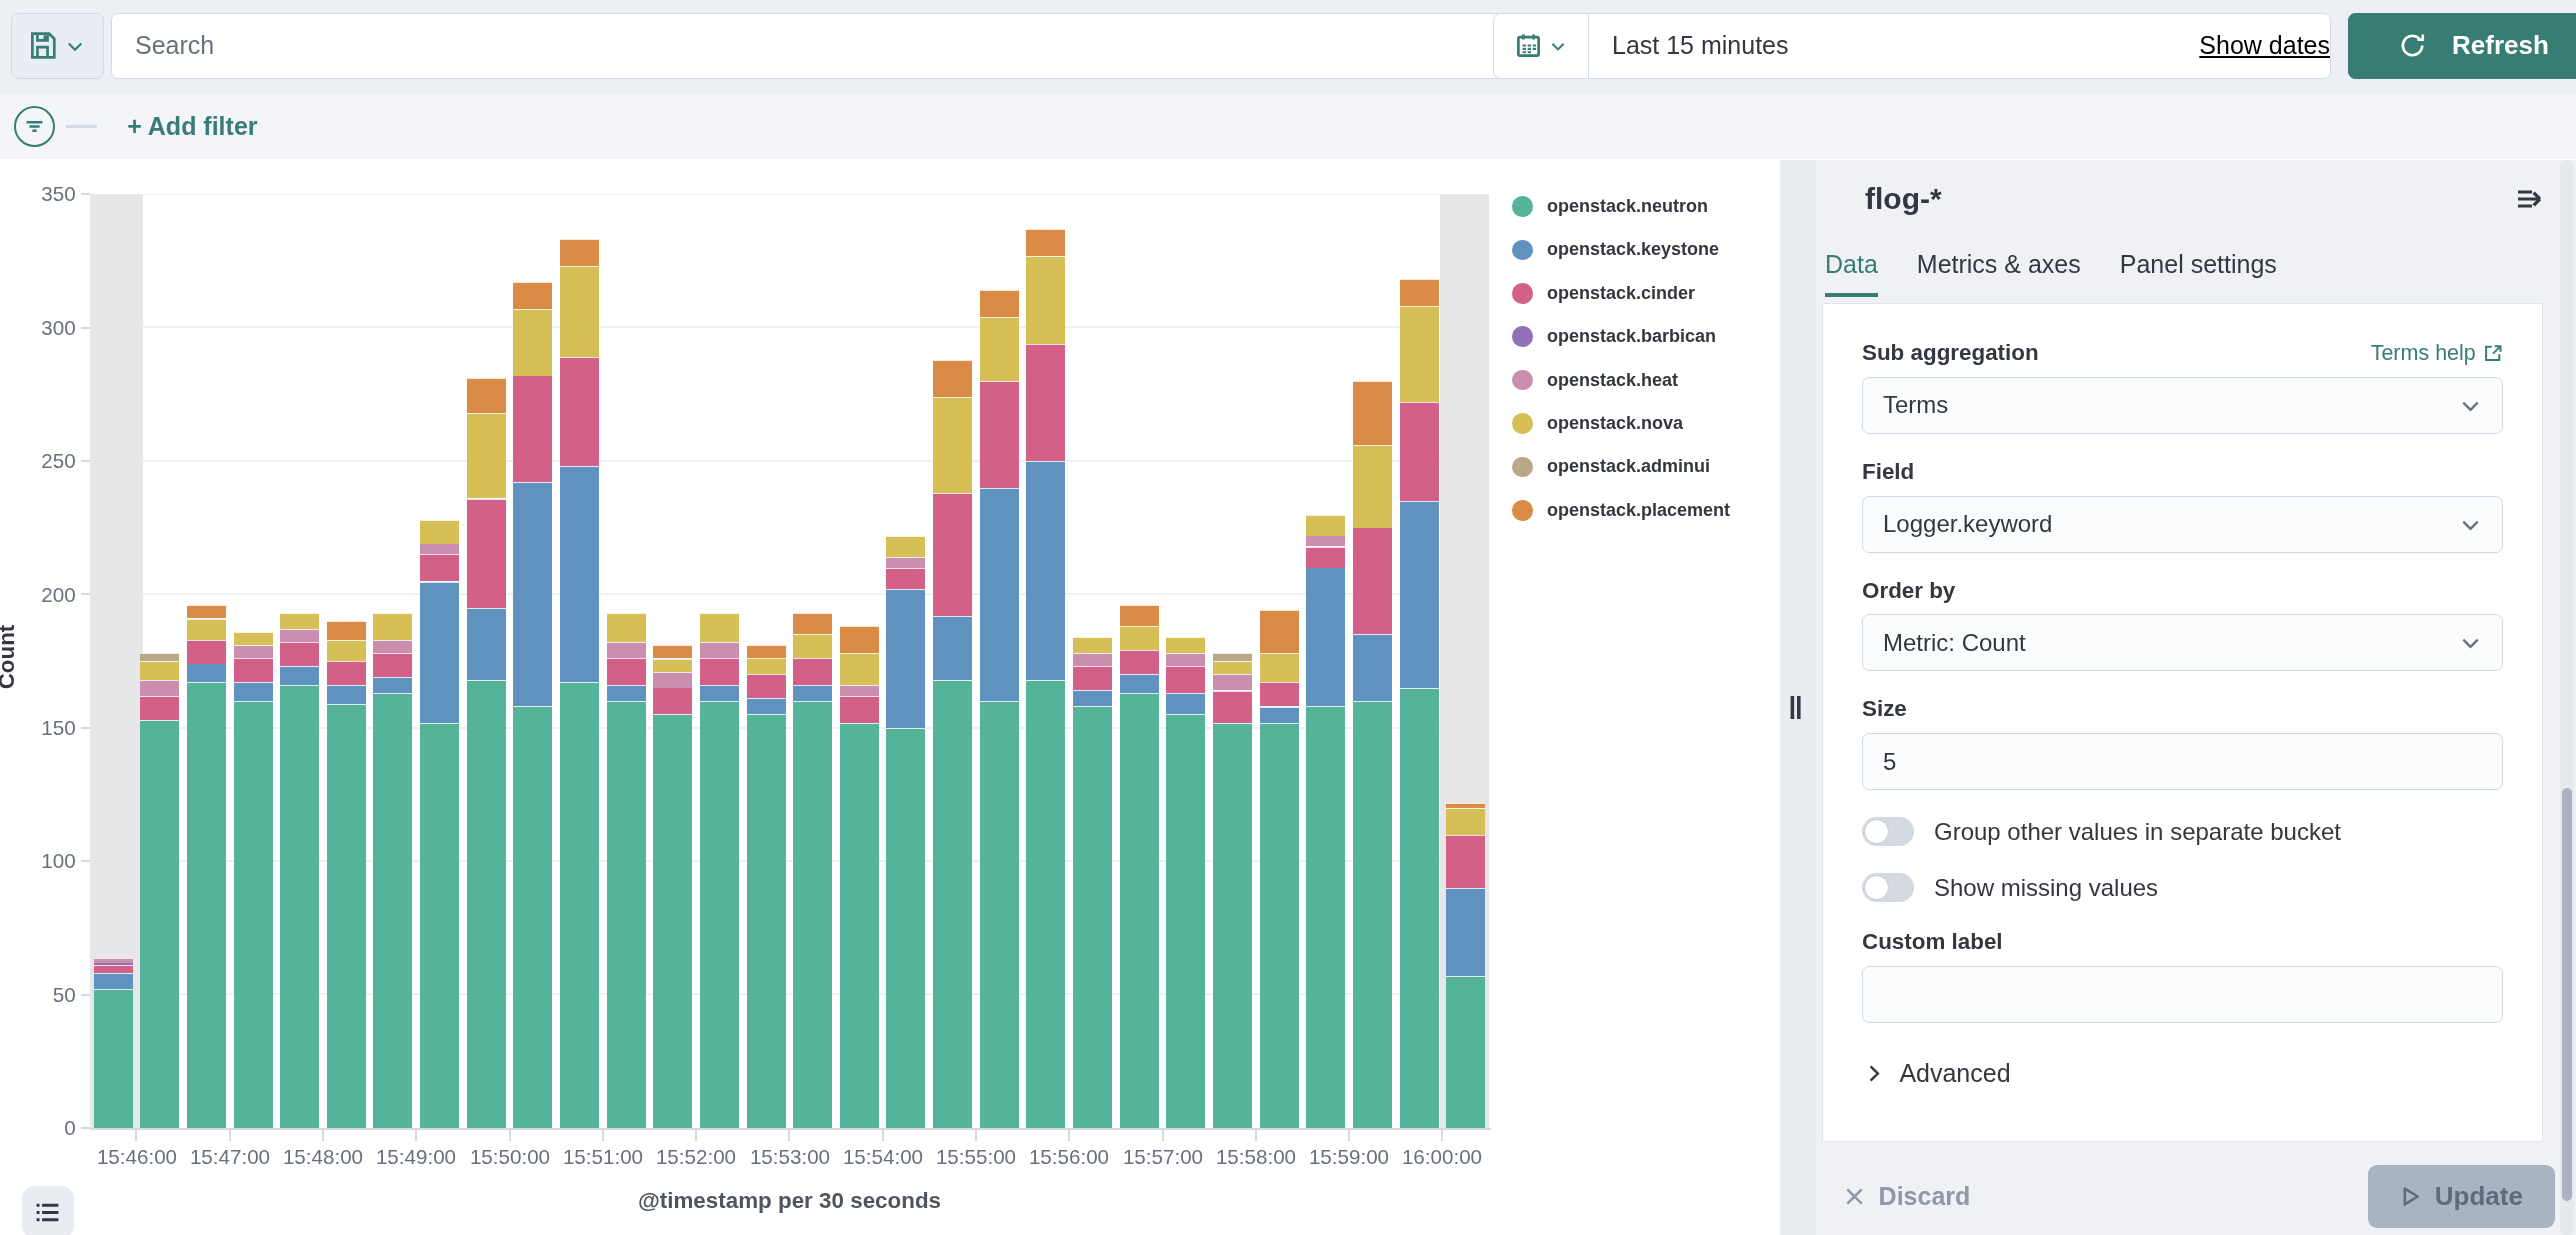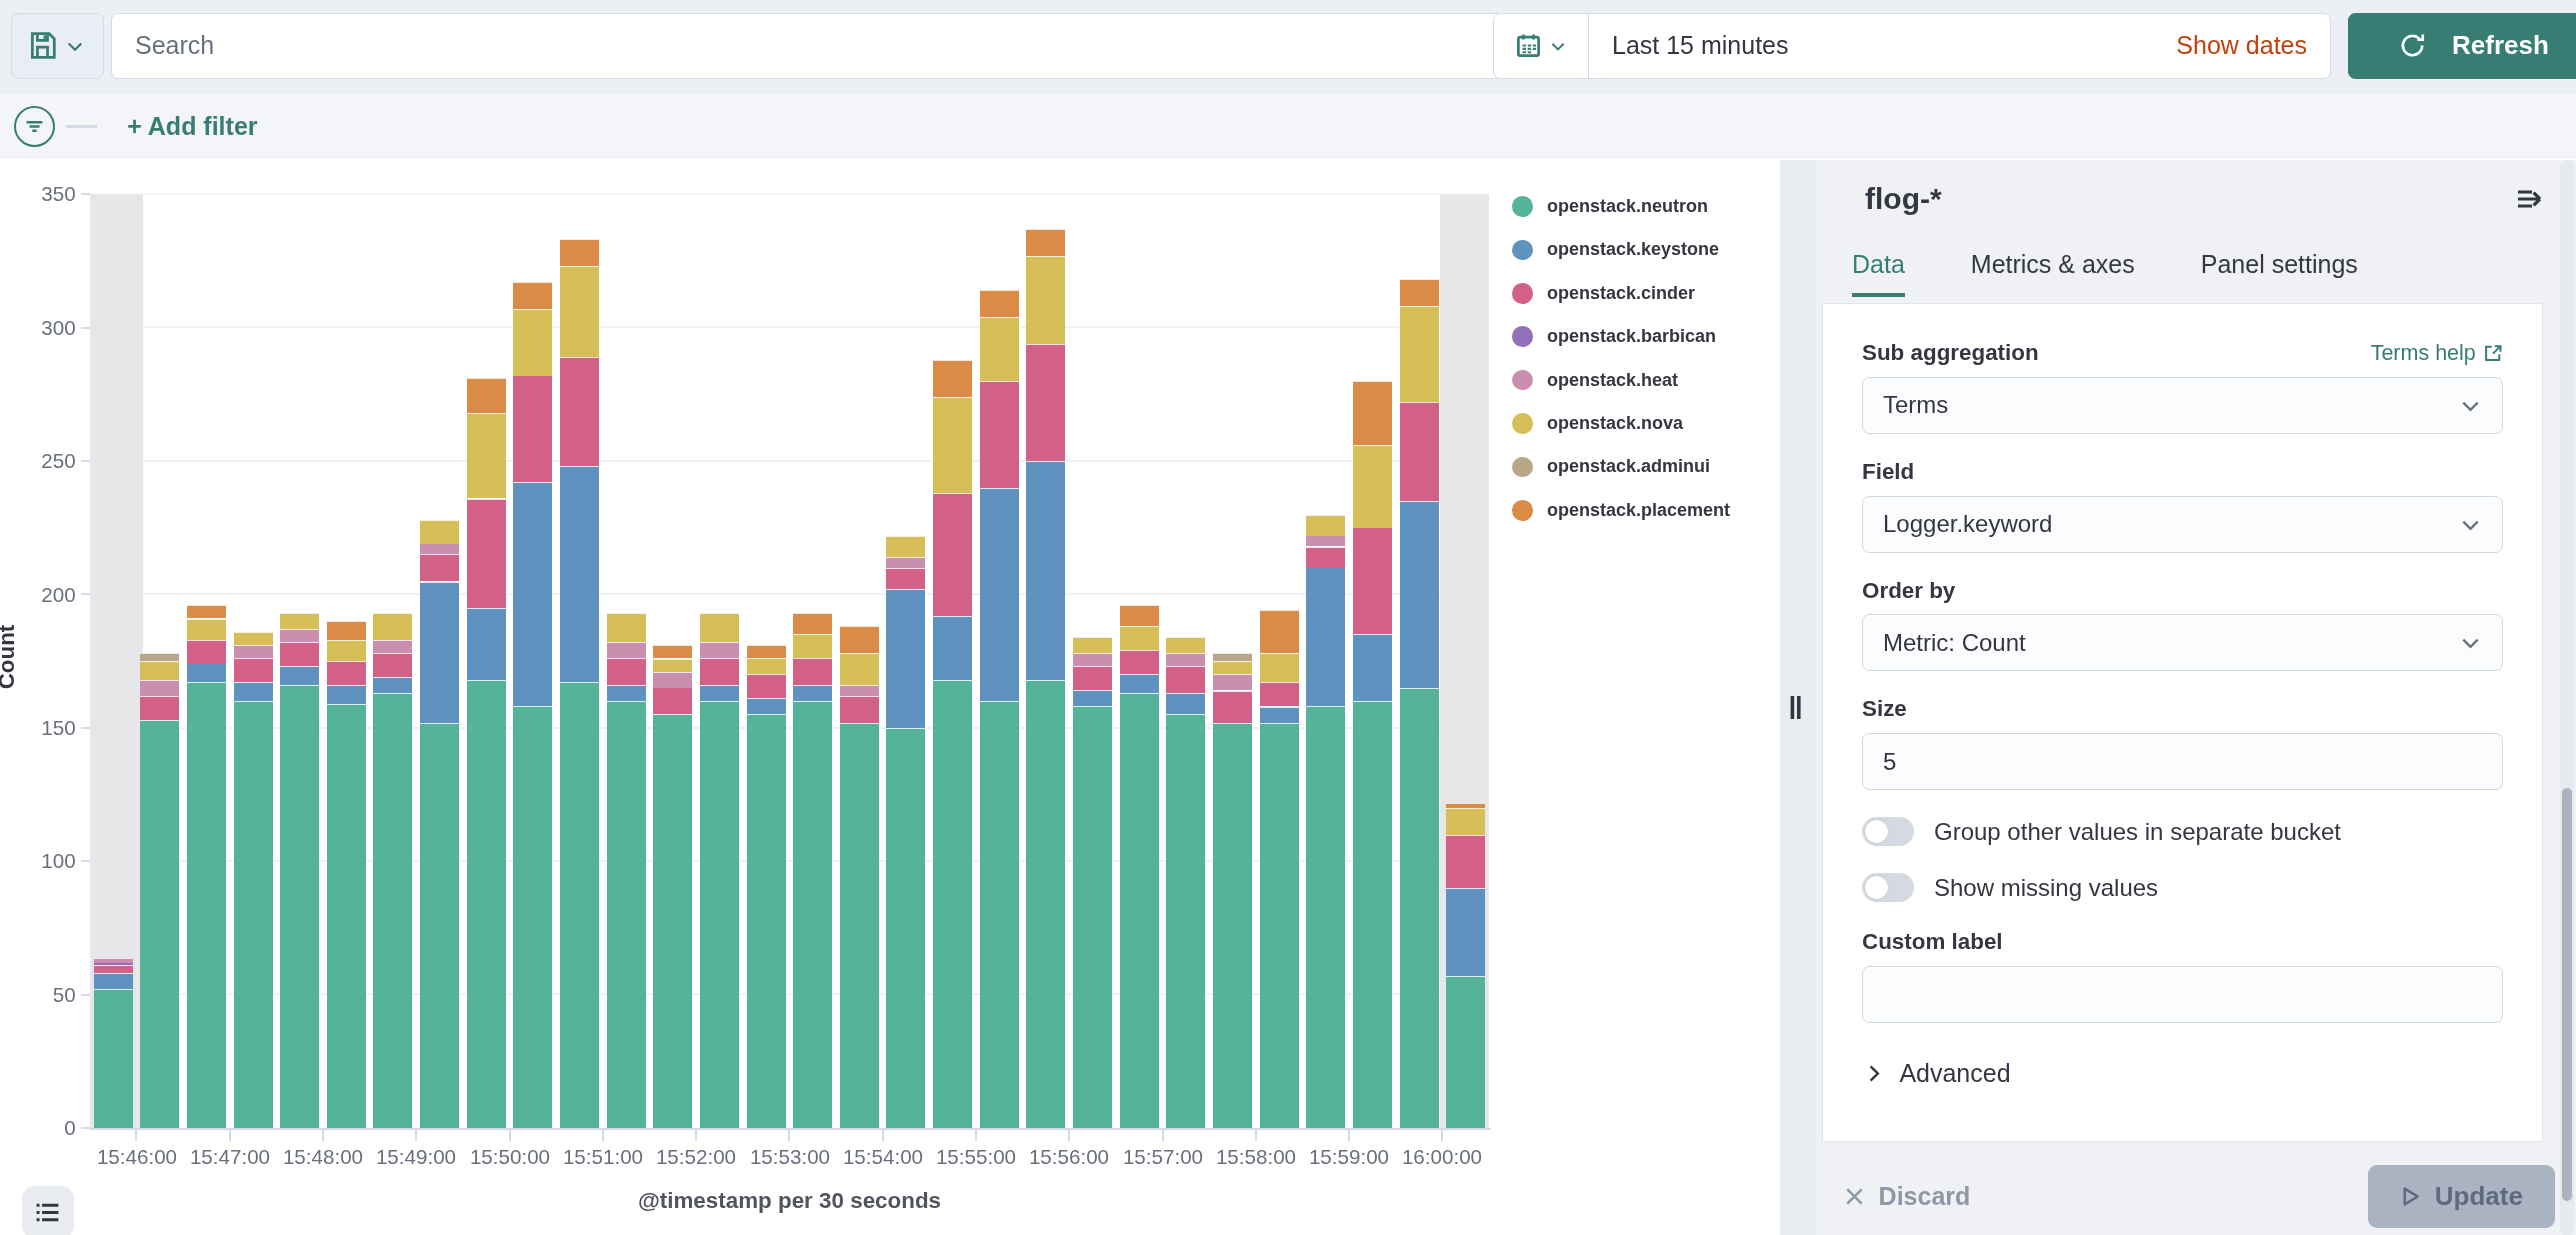--- a/index.html
+++ b/index.html
@@ -10,21 +10,21 @@
   .query-bar { position:absolute; left:0; top:0; width:2576px; height:94px; background:#ecf0f5; }
   .qb-item { position:absolute; top:12.6px; height:66px; border:1.8px solid #d3dae6; border-radius:7.2px; background:#fff; }
   .save-group { left:10.8px; width:93px; background:#e9edf4; display:flex; align-items:center; justify-content:center; gap:9px; cursor:pointer; }
   .search-box { left:111px; width:1482px; display:flex; align-items:center; }
   .search-input { flex:1; height:100%; display:flex; align-items:center; padding-left:23px; color:#69707d; font-size:25px; }
   .dql-btn { width:83px; height:100%; border-left:1.8px solid #d3dae6; display:flex; align-items:center; justify-content:center;
     color:#377d74; font-weight:bold; font-size:24px; cursor:pointer; }
   .date-box { left:1493px; width:838px; display:flex; align-items:center; }
   .cal-seg { width:95px; height:100%; border-right:1.8px solid #d3dae6; display:flex; align-items:center; justify-content:center; gap:7.2px; cursor:pointer; }
   .time-range { flex:1; padding-left:23px; font-size:25px; color:#343741; }
-  .show-dates { padding-right:23px; color:#c2410c; font-size:25px; cursor:pointer; white-space:nowrap; }
+  .show-dates { color:#000000; font-size:25px; cursor:pointer; white-space:nowrap;text-decoration:underline; }
   .refresh-btn { left:2348px; width:251px; background:#377d74; border-color:#377d74; display:flex; align-items:center;
     justify-content:center; gap:25px; color:#fff; font-size:26px; font-weight:bold; cursor:pointer; }
 
   
   .filter-bar { position:absolute; left:0; top:94px; width:2576px; height:65px; background:#f3f5f9; display:flex; align-items:center; }
   .filter-circle { width:41px; height:41px; margin-left:14.4px; border-radius:50%; border:2.7px solid #377d74;
     display:flex; align-items:center; justify-content:center; cursor:pointer; }
   .filter-dash { width:30.5px; height:3.6px; background:#d3dae6; margin-left:10.8px; }
   .add-filter { margin-left:30.5px; color:#377d74; font-size:25px; font-weight:bold; cursor:pointer; }
 
@@ -48,21 +48,21 @@
   .legend-toggle { position:absolute; left:21.5px; top:1026px; width:52px; height:52px; border-radius:12.6px;
     background:#e9ecf1; display:flex; align-items:center; justify-content:center; cursor:pointer; }
 
   
   .panel { position:absolute; left:1780px; top:160px; width:796px; height:1076px; background:#eff1f5; }
   .resizer { position:absolute; left:0; top:0; width:36px; height:100%; background:#e9ecf1; cursor:col-resize; }
   .resizer .grip { position:absolute; left:8px; top:531px; color:#343741; font-size:30.5px; font-weight:bold; letter-spacing:1.8px; }
   .panel-title { position:absolute; left:45px; top:21.5px; font-size:30px; font-weight:bold; color:#343741;margin-left:40px; }
   .collapse-icon { position:absolute; left:734px; top:23px; cursor:pointer; }
   .tabs { position:absolute; left:45px; top:90px; display:flex; gap:39px; }
-  .tab { font-size:25px; color:#343741; padding-bottom:14.4px; cursor:pointer;margin-left:27px; }
+  .tab { font-size:25px; color:#343741; padding-bottom:14.4px; cursor:pointer; }
   .tab.active { color:#377d74; border-bottom:4.5px solid #377d74; }
   .card { position:absolute; left:42px; top:143px; width:721px; height:839px; background:#fff;
     border:0.9px solid #e0e4eb; padding:36px 39px; overflow:hidden; }
   .fieldset { margin-bottom:25px; }
   .flabel { font-size:22.4px; font-weight:bold; color:#343741; margin-bottom:10.8px; }
   .row-between { display:flex; justify-content:space-between; align-items:center; margin-bottom:10.8px; }
   .help-link { color:#377d74; font-size:21.5px; display:flex; align-items:center; gap:7.2px; cursor:pointer; }
   .select, .input { width:100%; height:57px; background:#fbfcfe; border:1.8px solid #cfd7e4; border-radius:7.2px;
     display:flex; align-items:center; padding:0 20px; font-size:24px; color:#343741; cursor:pointer; }
   .select .chev { margin-left:auto; }

